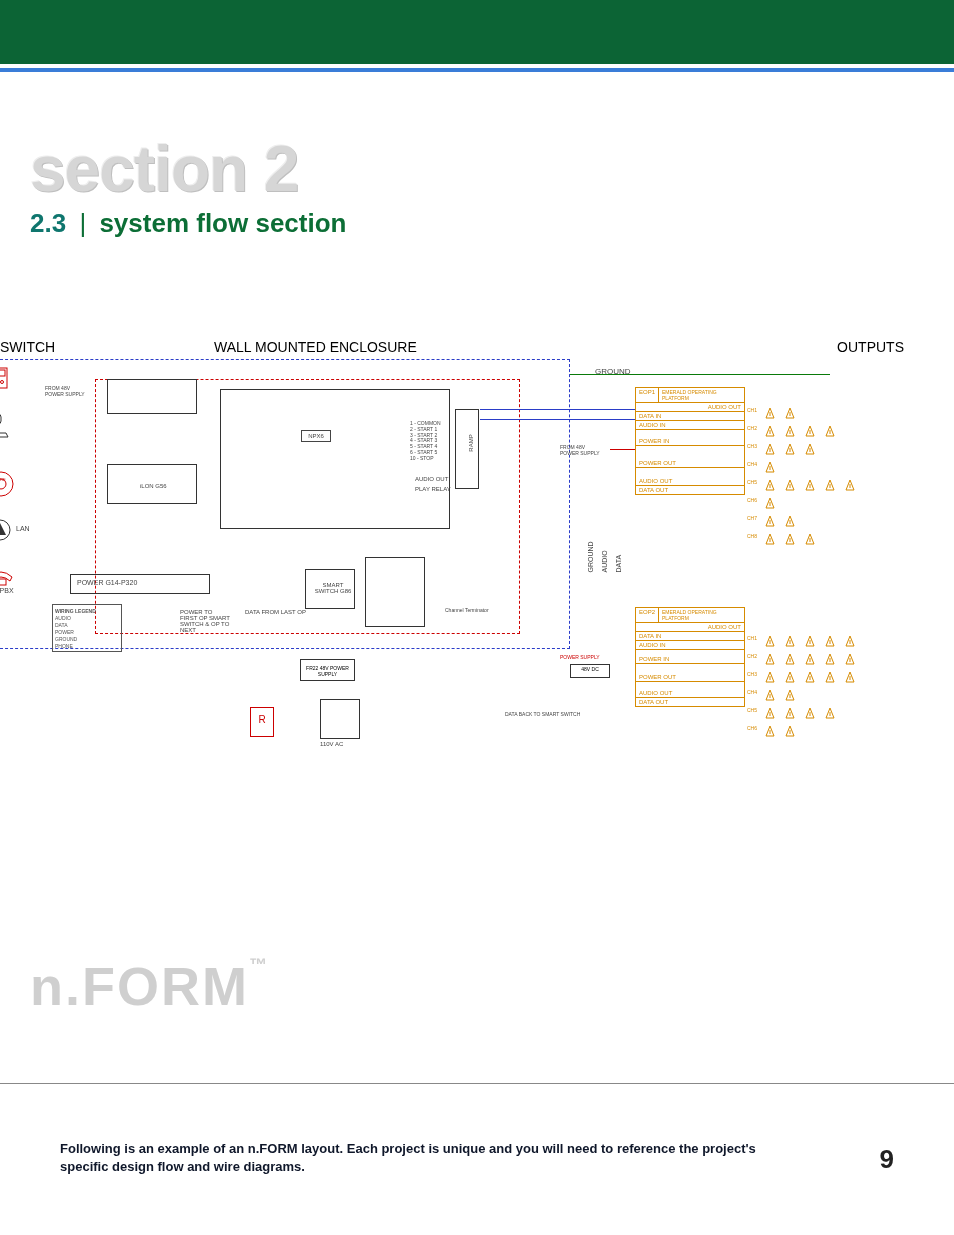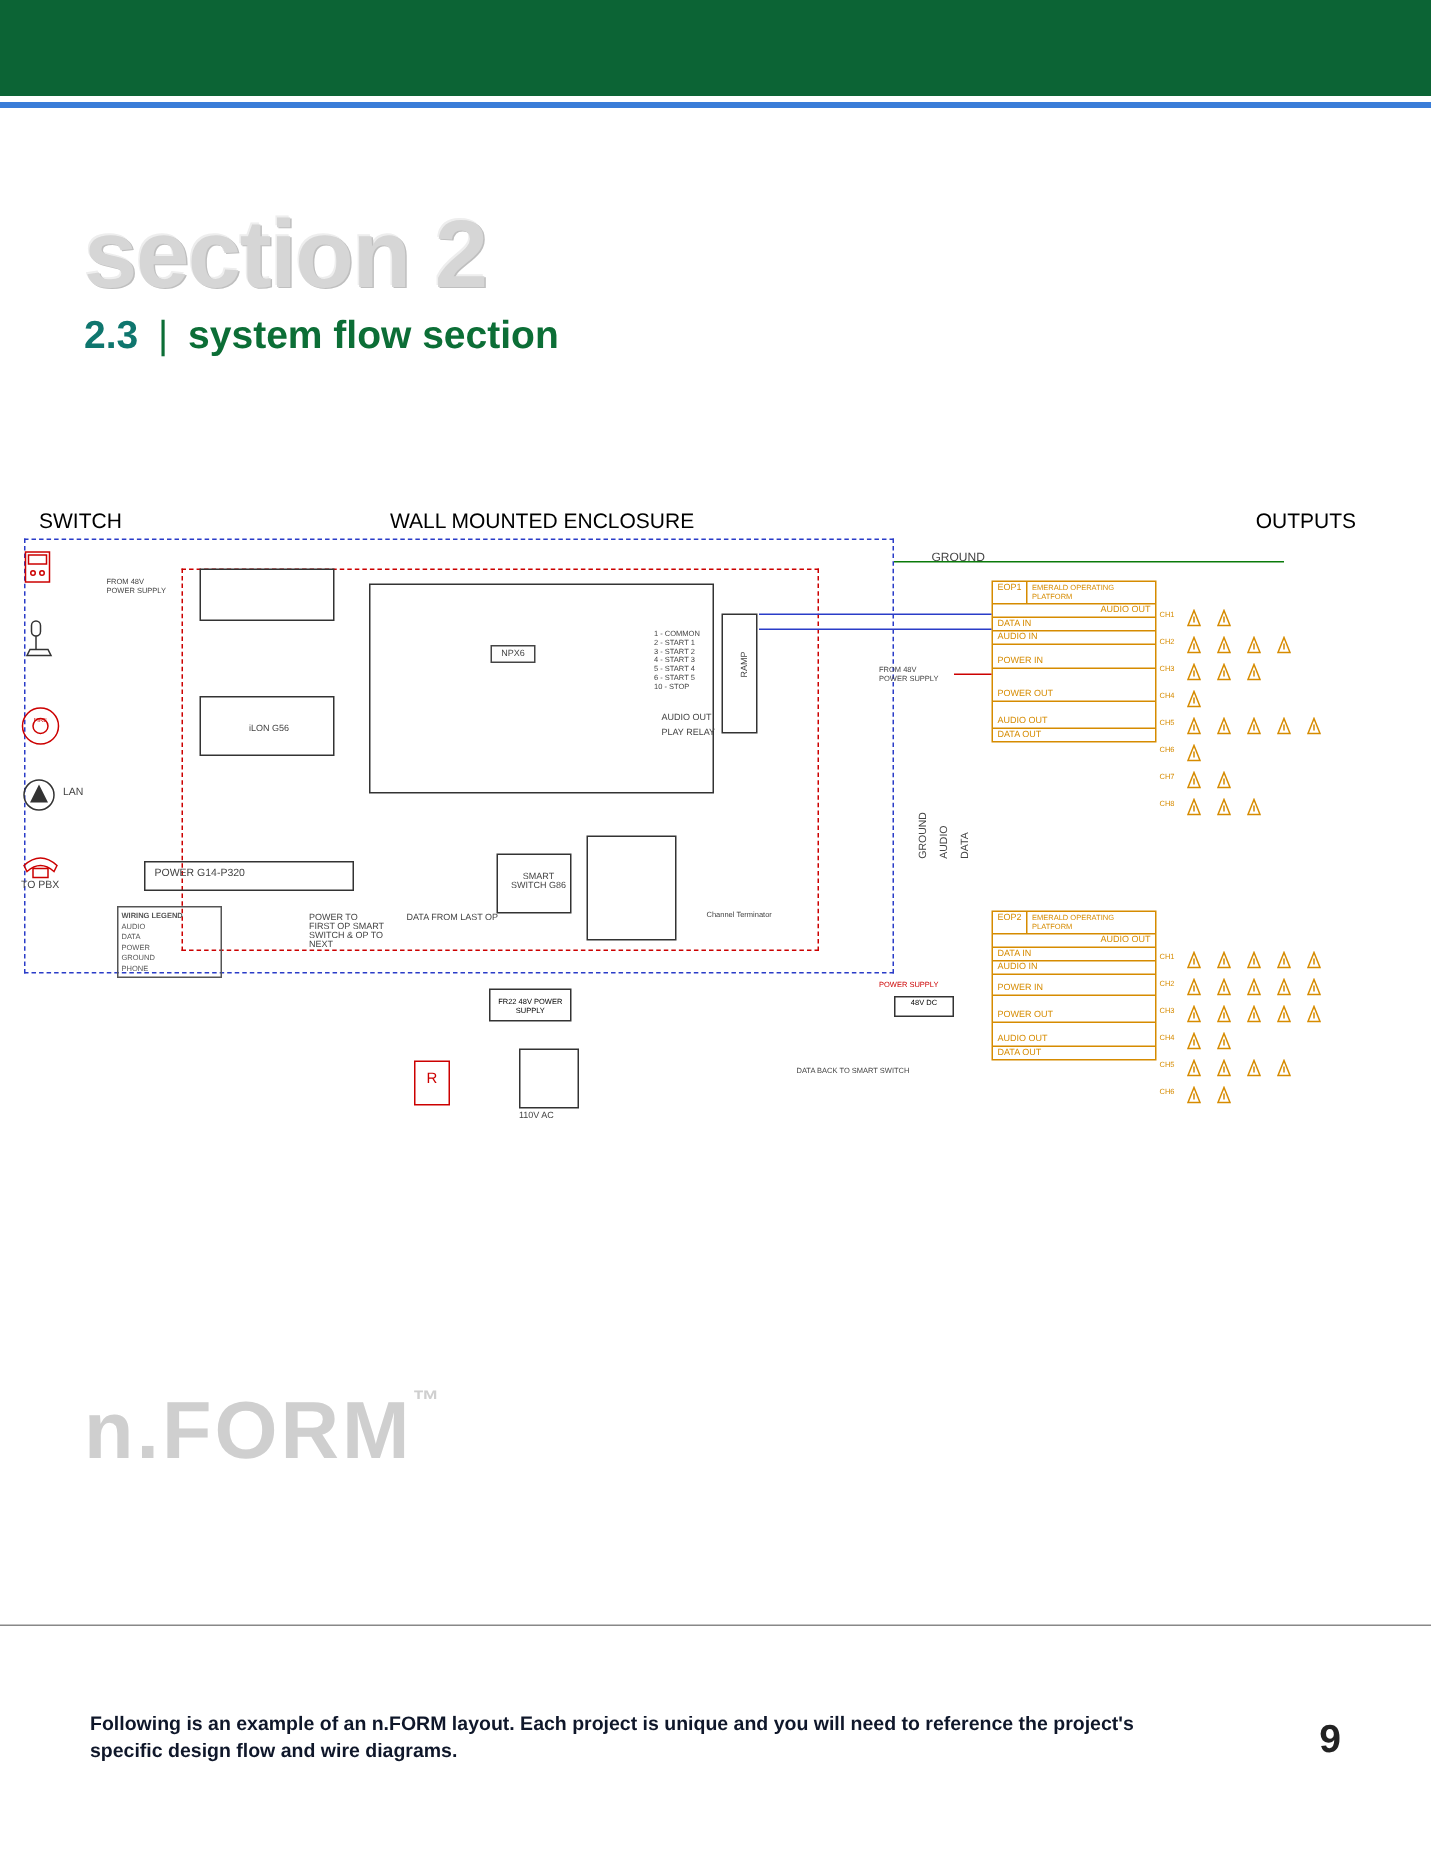--- a/index.html
+++ b/index.html
@@ -16,21 +16,21 @@
     height: 64px;
     background: #0c6435;
   }
   .blue-line {
     width: 100%;
     height: 4px;
     background: #3a7dd8;
     margin-top: 4px;
   }
   .content {
-    padding: 60px 60px 0 56px;
+    padding: 60px 60px 0 30px;
   }
   .section-title {
     font-size: 64px;
     font-weight: 800;
     color: #d6d6d6;
     letter-spacing: -1px;
     text-shadow: 1px 1px 0 #bfbfbf, -1px -1px 0 #eee;
   }
   .subtitle {
     font-size: 26px;
@@ -46,21 +46,21 @@
     margin: 120px 0 0 0;
     height: 560px;
   }
   .hdr {
     position: absolute;
     font-size: 14px;
     font-weight: 400;
     color: #000;
   }
   .hdr.inputs { left: -30px; top: -20px; }
-  .hdr.wall { left: 204px; top: -20px; }
+  .hdr.wall { left: 184px; top: -20px; }
   .hdr.outputs { right: -10px; top: -20px; }
 
   .dashed-box {
     position: absolute;
     border: 1px dashed #2a3cc8;
   }
   .inner-dash {
     position: absolute;
     border: 1px dashed #c00;
   }
@@ -103,21 +103,21 @@
     color: #555;
     width: 70px;
   }
   .legend-box div { padding: 0.5px 0; }
 
   .brand {
     font-size: 54px;
     font-weight: 800;
     color: #cfcfcf;
     letter-spacing: 2px;
-    margin-top: 4px;
+    margin-top: 36px;
   }
   .brand .tm { font-size: 18px; vertical-align: top; }
 
   .footer-rule {
     position: absolute;
     left: 0;
     right: 0;
     top: 1083px;
     height: 1px;
     background: #888;

